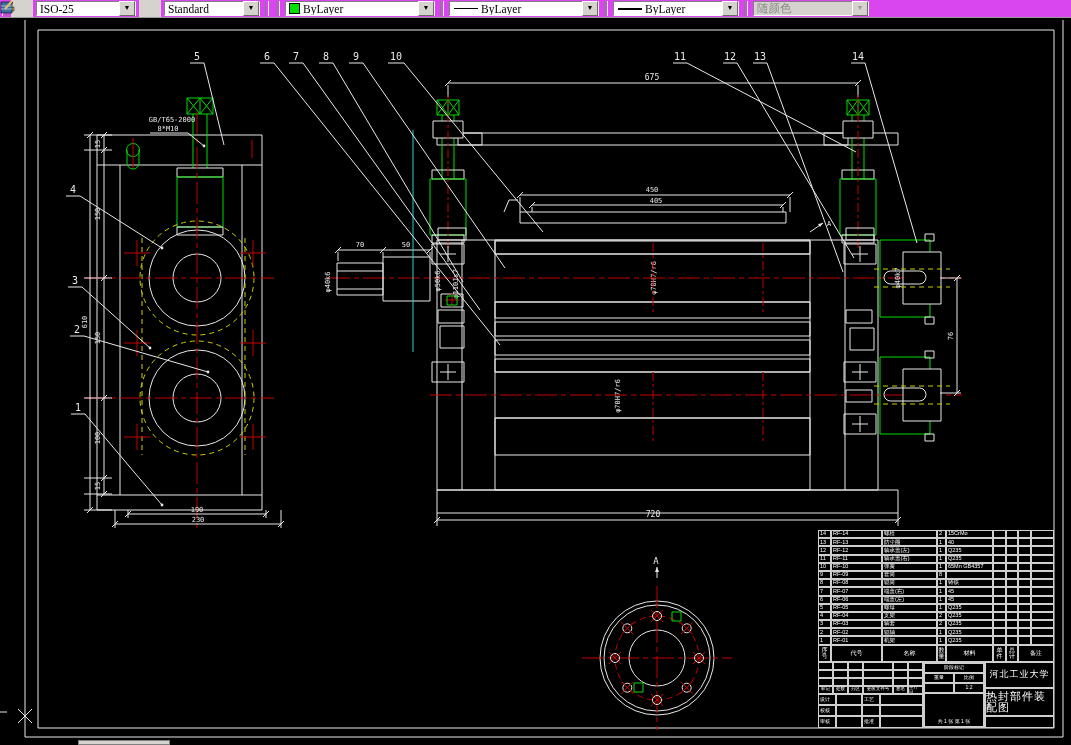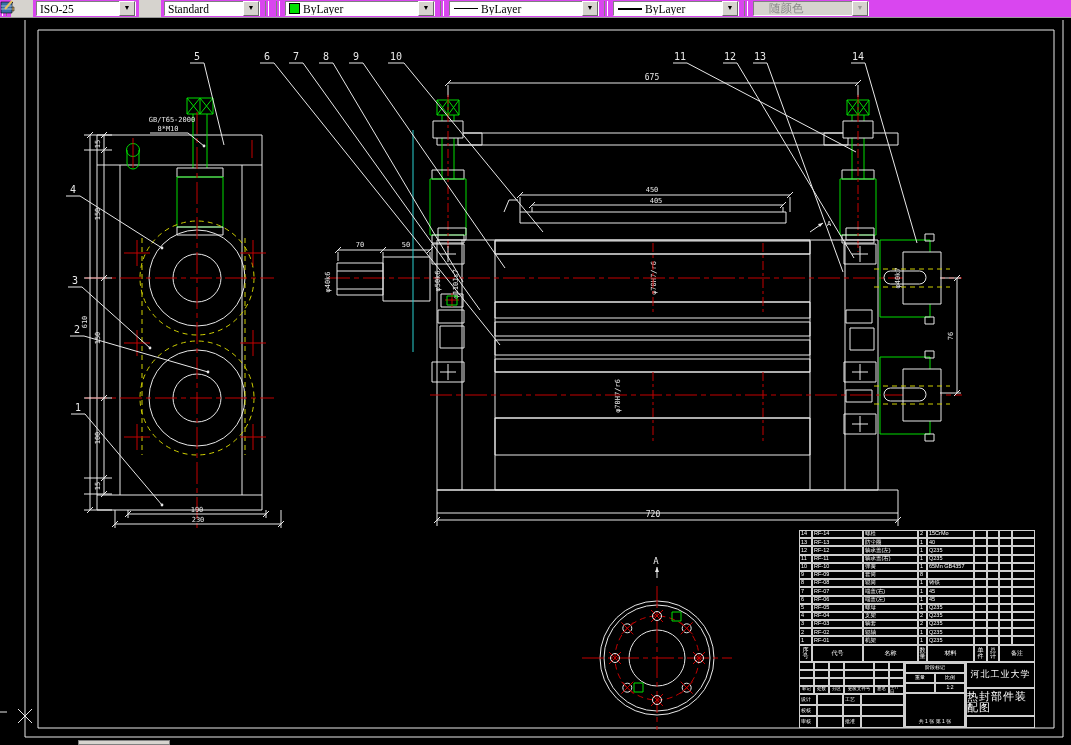--- a/index.html
+++ b/index.html
@@ -13,21 +13,21 @@
   .grip{width:3px;height:14px;border-left:1px solid #fff;border-right:1px solid #808080;margin-right:1px;}
   .tb-icon{width:20px;height:15px;background:#d6d3ce;border:1px solid #d6d3ce;display:flex;
            align-items:center;justify-content:center;}
   .combo{height:15px;background:#fff;border:1px solid;border-color:#808080 #fff #fff #808080;
          display:flex;align-items:center;box-sizing:border-box;}
   .combo .val{flex:1;font-family:"Liberation Serif",serif;font-size:11.5px;color:#000;
               padding:0 3px;white-space:nowrap;overflow:hidden;}
   .combo .arrow{width:14px;height:13px;background:#d6d3ce;border:1px solid;
                 border-color:#fff #6a6a6a #6a6a6a #fff;font-size:7px;line-height:12px;
                 text-align:center;color:#000;}
-  .combo.disabled{background:#d6d3ce;padding-left:12px;}
+  .combo.disabled{background:#d6d3ce;}
   .combo.disabled .val{color:#8a8a8a;}
   .combo.disabled .arrow{color:#9a9a9a;}
   .sep{width:2px;height:15px;border-left:1px solid #808080;border-right:1px solid #fff;margin:0 2px;}
   .swatch{width:9px;height:9px;background:#00e000;border:1px solid #000;margin-left:3px;}
   .ltglyph{width:24px;height:0;border-top:1px solid #000;margin-left:4px;}
   .lwglyph{width:24px;height:0;border-top:2px solid #000;margin-left:4px;}
 
   
   .canvas{position:absolute;top:18px;left:0;width:1071px;height:727px;background:#000;}
   svg{position:absolute;top:0;left:0;}
@@ -37,21 +37,21 @@
   .g{stroke:#00dd00;stroke-width:1;fill:none;}
   .r{stroke:#c40000;stroke-width:1;fill:none;}
   .rd{stroke:#c40000;stroke-width:1;fill:none;stroke-dasharray:22 4 5 4;}
   .rds{stroke:#c40000;stroke-width:1;fill:none;stroke-dasharray:9 3 3 3;}
   .y{stroke:#cfcf00;stroke-width:1;fill:none;stroke-dasharray:5 4;}
   .cyl{stroke:#2ad0d0;stroke-width:1;fill:none;}
   text{font-family:"DejaVu Sans Mono",monospace;fill:#e8e8e8;}
   .t7{font-size:7px;} .t8{font-size:8px;} .t9{font-size:9px;} .bt{font-size:10px;}
 
   
-  .tblock{position:absolute;left:799px;top:530px;width:236px;height:198px;color:#fff;
+  .tblock{position:absolute;left:818px;top:530px;width:236px;height:198px;color:#fff;
           font-size:5.5px;line-height:1;z-index:3;}
   .pl-row{display:grid;grid-template-columns:13px 51px 55px 9px 47px 13px 12px 13px 23px;height:8.2px;}
   .pl-cell{border:0.5px solid #cfcfcf;overflow:hidden;white-space:nowrap;padding-left:1px;
            display:flex;align-items:center;}
   .pl-head{display:grid;grid-template-columns:13px 51px 55px 9px 47px 13px 12px 36px;height:17px;}
   .ph{border:0.5px solid #cfcfcf;display:flex;align-items:center;justify-content:center;
       font-size:6px;overflow:hidden;text-align:center;}
   .tb-lower{display:grid;grid-template-columns:105px 62px 69px;height:66px;}
   .lL{display:flex;flex-direction:column;}
   .revgrid{display:grid;grid-template-columns:15px 15px 15px 30px 15px 15px;grid-auto-rows:8px;height:32px;}

